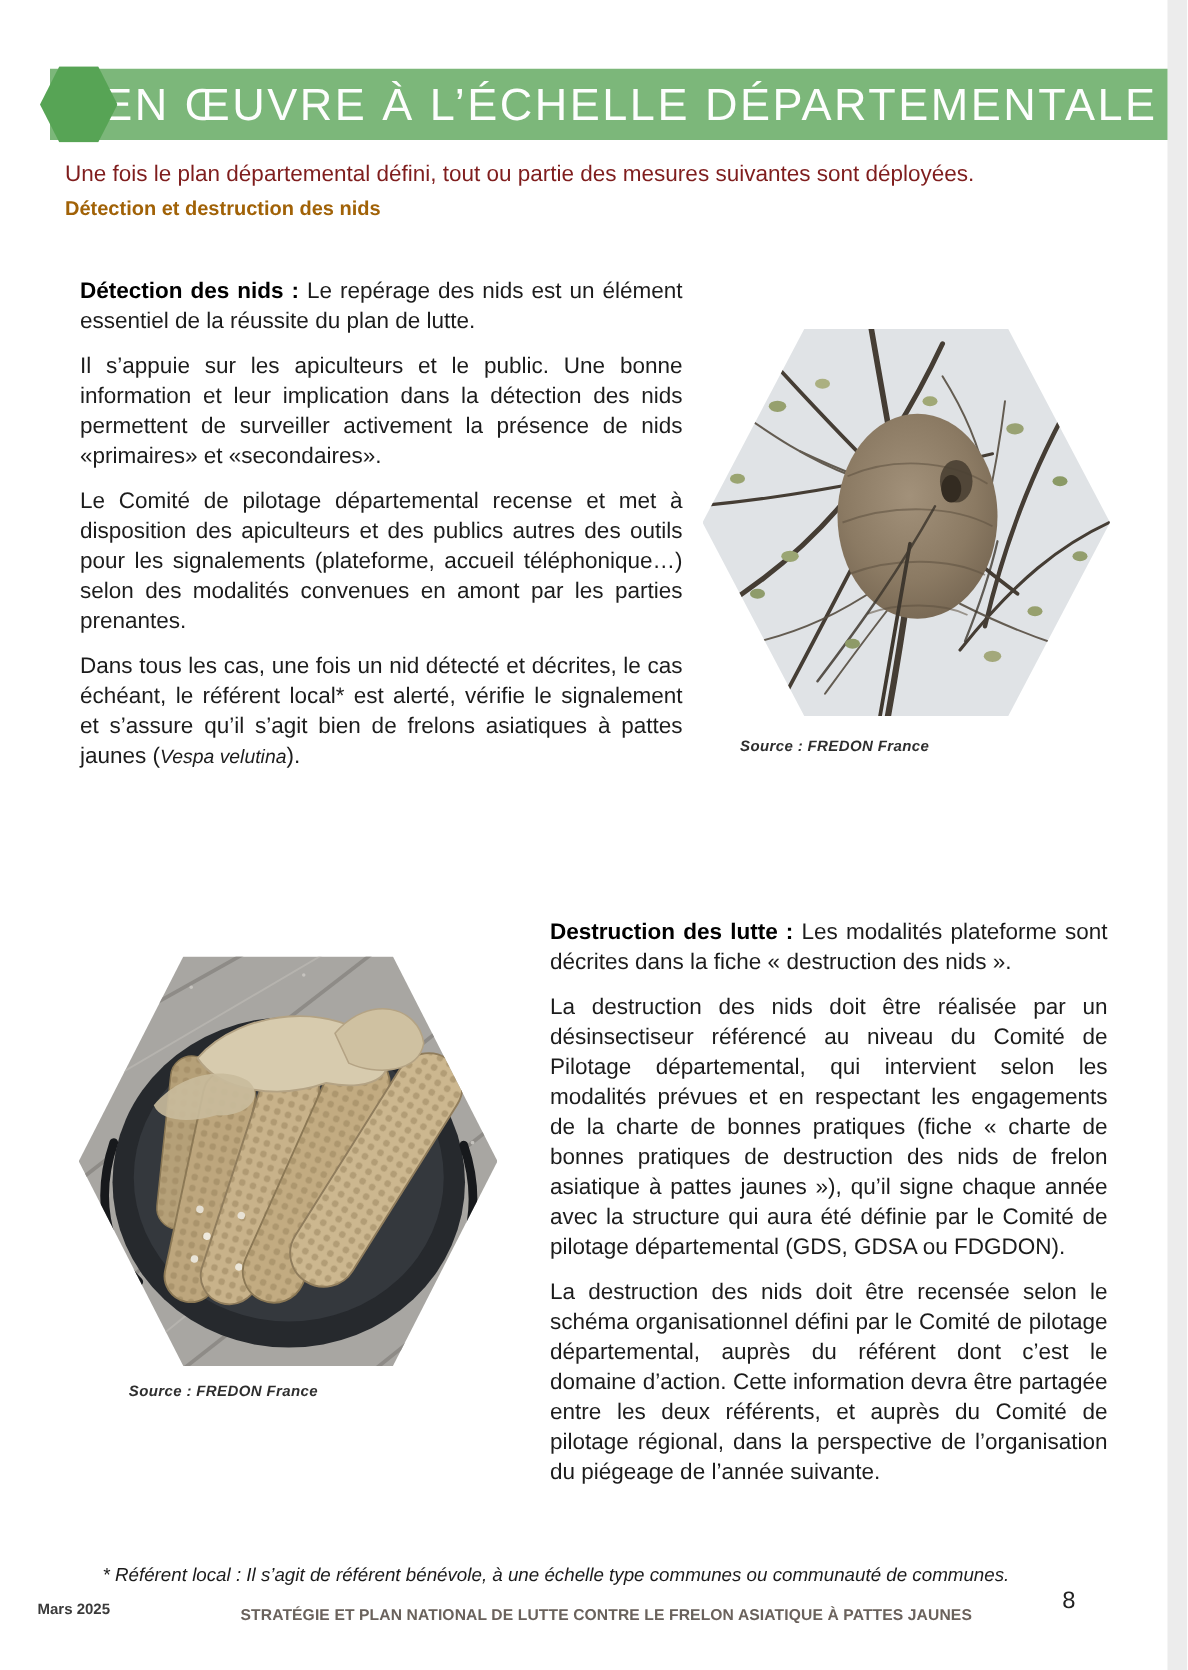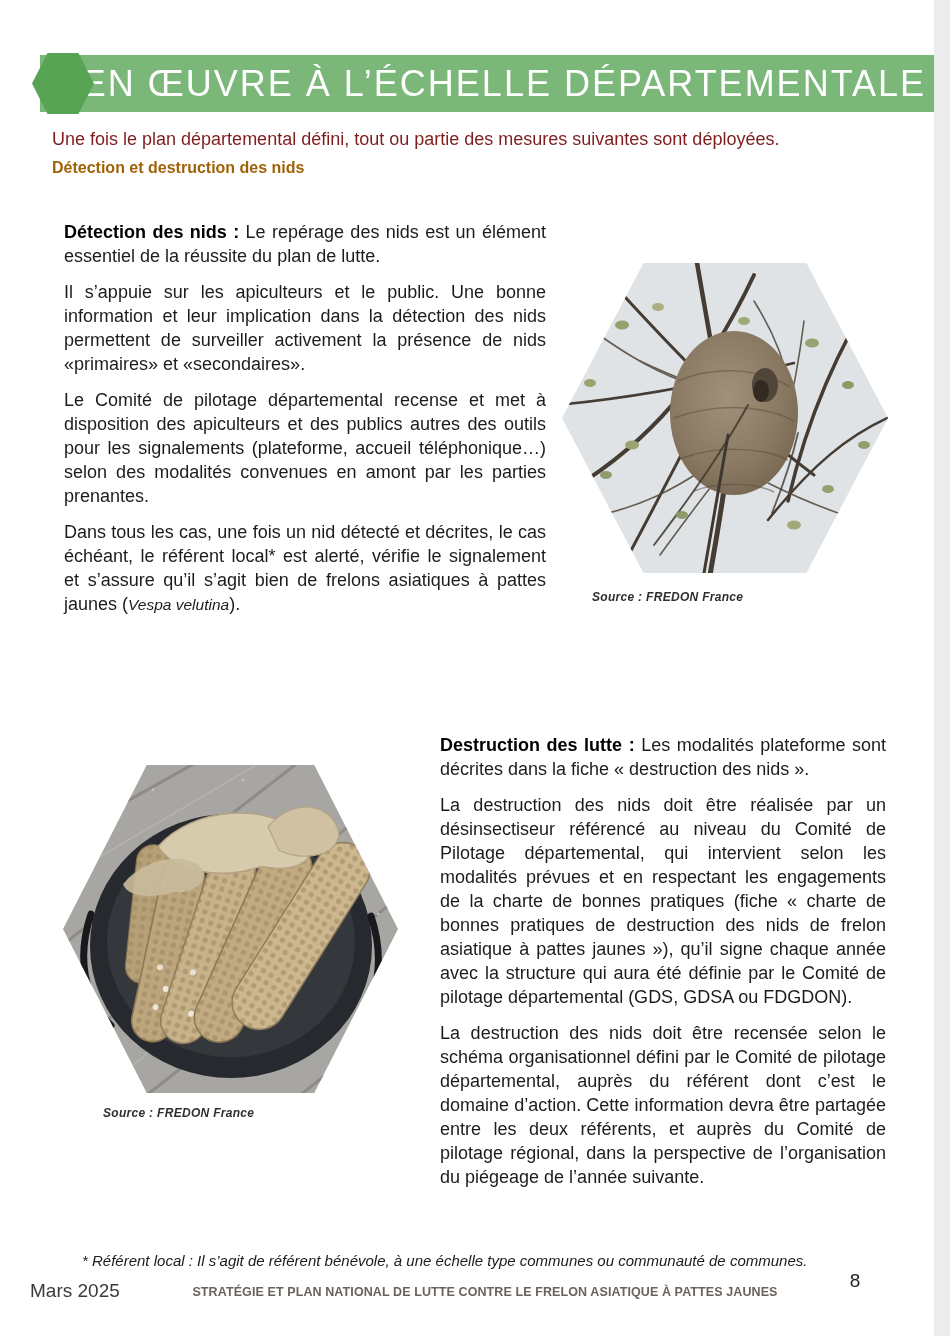--- a/index.html
+++ b/index.html
@@ -91,21 +91,21 @@
 
   
   .footnote {
     position: absolute; left: 55px; top: 1252px;
     font-style: italic; font-size: 15px; color: #1b1b1b;
     width: 860px;
     margin-left: 27px;
   }
   .footer-date {
     position: absolute; left: 30px; top: 1280px;
-    font-size: 19px; color: #3a3a3a;
+    font-size: 12px; color: #3a3a3a; font-weight: bold;
   }
   .footer-doc-title {
     position: absolute; left: 20px; top: 1285px; width: 930px;
     text-align: center;
     font-size: 12.5px; font-weight: bold;
     color: #6a625c; letter-spacing: 0.1px;
   }
   .footer-page-number {
     position: absolute; left: 840px; top: 1270px;
     width: 30px; text-align: center;

